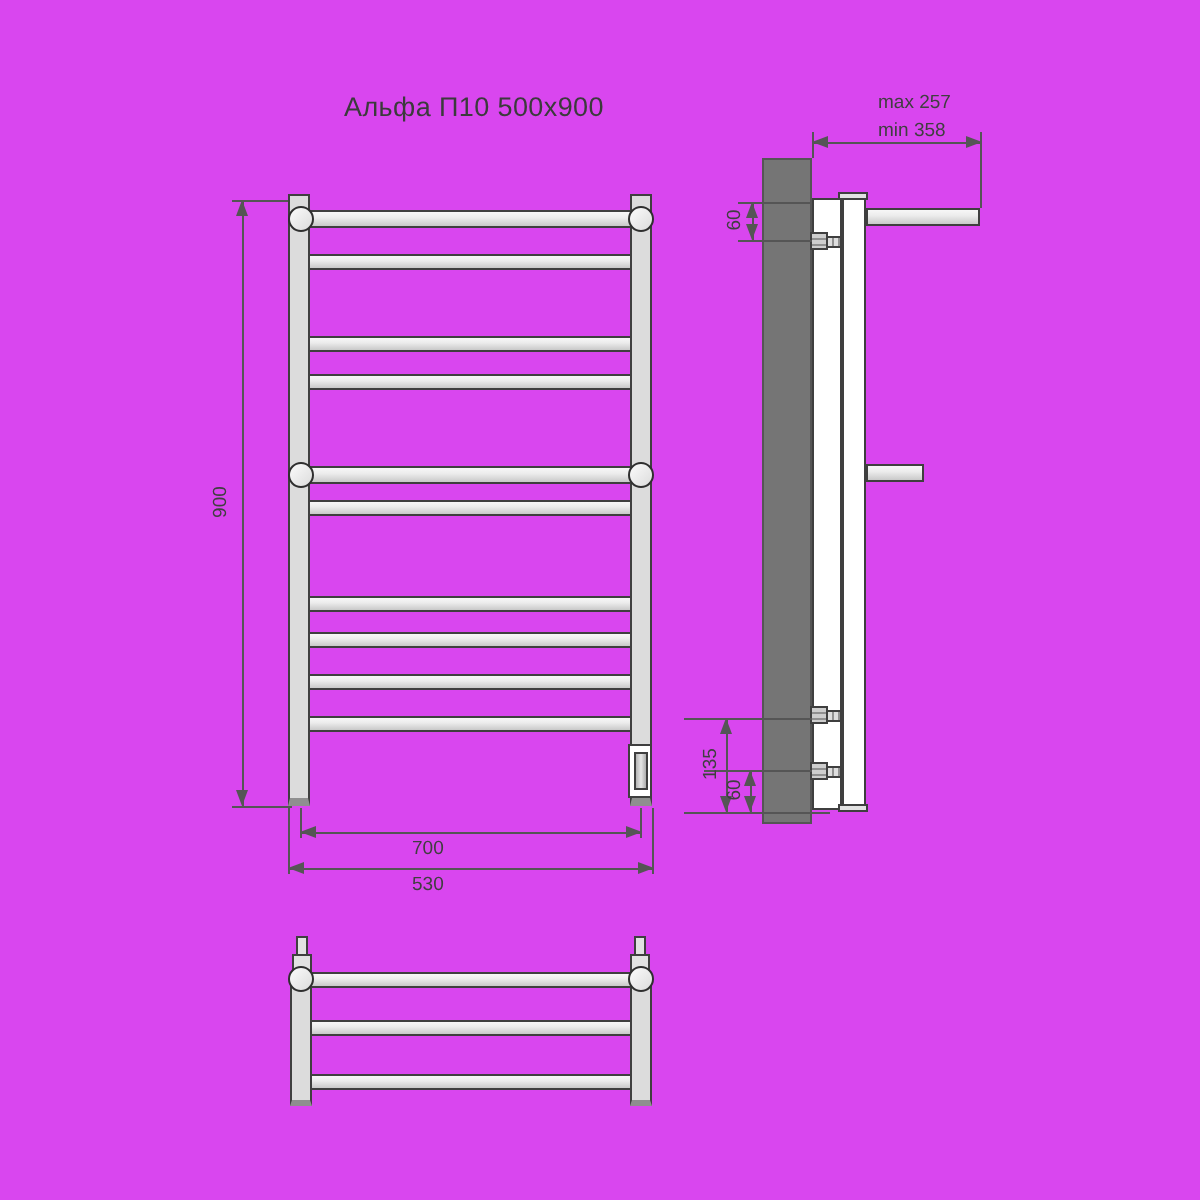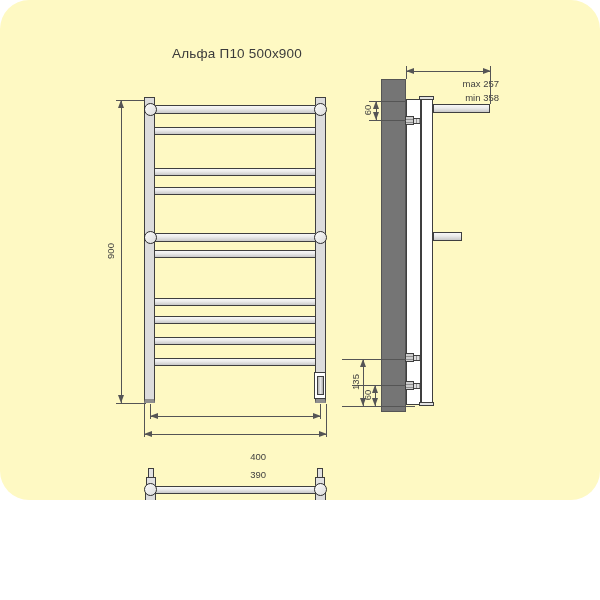--- a/index.html
+++ b/index.html
@@ -1,35 +1,35 @@
 <!DOCTYPE html>
 <html><head>
 <meta charset="utf-8">
 <style>
   html,body{margin:0;padding:0;background:#fff;}
-  .canvas{position:relative;width:600px;height:500px;background:#fef9c3;overflow:hidden;
-          font-family:"Liberation Sans","DejaVu Sans",sans-serif;color:#3b3b3b;border-radius:29px;}
+  .canvas{position:relative;width:600px;height:600px;background:#d946ef;overflow:hidden;
+          font-family:"Liberation Sans","DejaVu Sans",sans-serif;color:#3b3b3b;}
   .abs{position:absolute;}
   .title{position:absolute;left:137px;top:46px;width:200px;height:18px;text-align:center;
          font-size:13.5px;letter-spacing:.2px;color:#3b3b3b;}
   
   .post{background:#dcdcdc;border:1px solid #3f3f3f;border-bottom:4px solid #8f8f8f;box-sizing:border-box;}
   .post-top{background:#dcdcdc;border:1px solid #3f3f3f;border-bottom:3px solid #8f8f8f;box-sizing:border-box;}
   .rung{background:linear-gradient(#f7f7f7,#ececec 40%,#c9c9c9);border:1px solid #3f3f3f;box-sizing:border-box;}
   .ring{background:linear-gradient(135deg,#fbfbfb,#dcdcdc);border:1.5px solid #2f2f2f;border-radius:50%;box-sizing:border-box;}
   .wall{background:#757575;border:1px solid #555;box-sizing:border-box;}
   .plate{background:#ffffff;border:1px solid #3f3f3f;box-sizing:border-box;}
   .cap{background:#e2e2e2;border:1px solid #3f3f3f;box-sizing:border-box;}
   .bolt-head{background:repeating-linear-gradient(180deg,#cdcdcd 0 2px,#8f8f8f 2px 3px);border:1px solid #3f3f3f;box-sizing:border-box;}
   .bolt-shaft{background:repeating-linear-gradient(90deg,#dedede 0 2px,#929292 2px 3px);border:1px solid #3f3f3f;box-sizing:border-box;}
   .hbox-outer{background:#ffffff;border:1px solid #3f3f3f;box-sizing:border-box;}
   .hbox-inner{background:linear-gradient(90deg,#b4b4b4,#e6e6e6 50%,#aeaeae);border:1px solid #3f3f3f;box-sizing:border-box;}
   
   .dline{background:#555;}
-  .dlabel{position:absolute;font-size:9.5px;line-height:12px;height:12px;text-align:right;color:#3f3f3f;white-space:nowrap;margin-top:32px;}
+  .dlabel{position:absolute;font-size:9.5px;line-height:12px;height:12px;text-align:left;color:#3f3f3f;white-space:nowrap;}
   .vlabel{position:absolute;font-size:9.5px;line-height:12px;height:12px;width:30px;text-align:center;color:#3f3f3f;
           transform:rotate(-90deg);white-space:nowrap;}
   .arr{width:0;height:0;position:absolute;}
   .arr.up{border-left:3px solid transparent;border-right:3px solid transparent;border-bottom:8px solid #555;}
   .arr.down{border-left:3px solid transparent;border-right:3px solid transparent;border-top:8px solid #555;}
   .arr.left{border-top:3px solid transparent;border-bottom:3px solid transparent;border-right:8px solid #555;}
   .arr.right{border-top:3px solid transparent;border-bottom:3px solid transparent;border-left:8px solid #555;}
 </style>
 </head>
 <body>
@@ -67,28 +67,28 @@
     <div class="abs ring" style="left:314px;top:231px;width:13px;height:13px;"></div>
 
     <div class="abs hbox-outer" style="left:314px;top:372px;width:12px;height:27px;"></div>
     <div class="abs hbox-inner" style="left:317px;top:376px;width:7px;height:19px;"></div>
 
     <div class="abs dline" style="left:150px;top:404px;width:1px;height:15px;"></div>
     <div class="abs dline" style="left:320px;top:404px;width:1px;height:15px;"></div>
     <div class="abs dline" style="left:150px;top:416px;width:171px;height:1px;"></div>
     <div class="arr left" style="left:150px;top:413px;"></div>
     <div class="arr right" style="left:313px;top:413px;"></div>
-    <div class="dlabel" style="left:206px;top:419px;width:60px;">400</div>
+    <div class="dlabel" style="left:206px;top:419px;width:60px;">700</div>
 
     <div class="abs dline" style="left:144px;top:404px;width:1px;height:33px;"></div>
     <div class="abs dline" style="left:326px;top:404px;width:1px;height:33px;"></div>
     <div class="abs dline" style="left:144px;top:434px;width:183px;height:1px;"></div>
     <div class="arr left" style="left:144px;top:431px;"></div>
     <div class="arr right" style="left:319px;top:431px;"></div>
-    <div class="dlabel" style="left:206px;top:437px;width:60px;">390</div>
+    <div class="dlabel" style="left:206px;top:437px;width:60px;">530</div>
   </div>
 
   <div>
     <div class="abs wall" style="left:381px;top:79px;width:25px;height:333px;"></div>
     <div class="abs plate" style="left:406px;top:99px;width:15px;height:306px;"></div>
     <div class="abs plate" style="left:421px;top:99px;width:12px;height:306px;"></div>
     <div class="abs cap" style="left:419px;top:96px;width:15px;height:4px;"></div>
     <div class="abs cap" style="left:419px;top:402px;width:15px;height:4px;"></div>
 
     <div class="abs rung" style="left:433px;top:104px;width:57px;height:9px;"></div>

